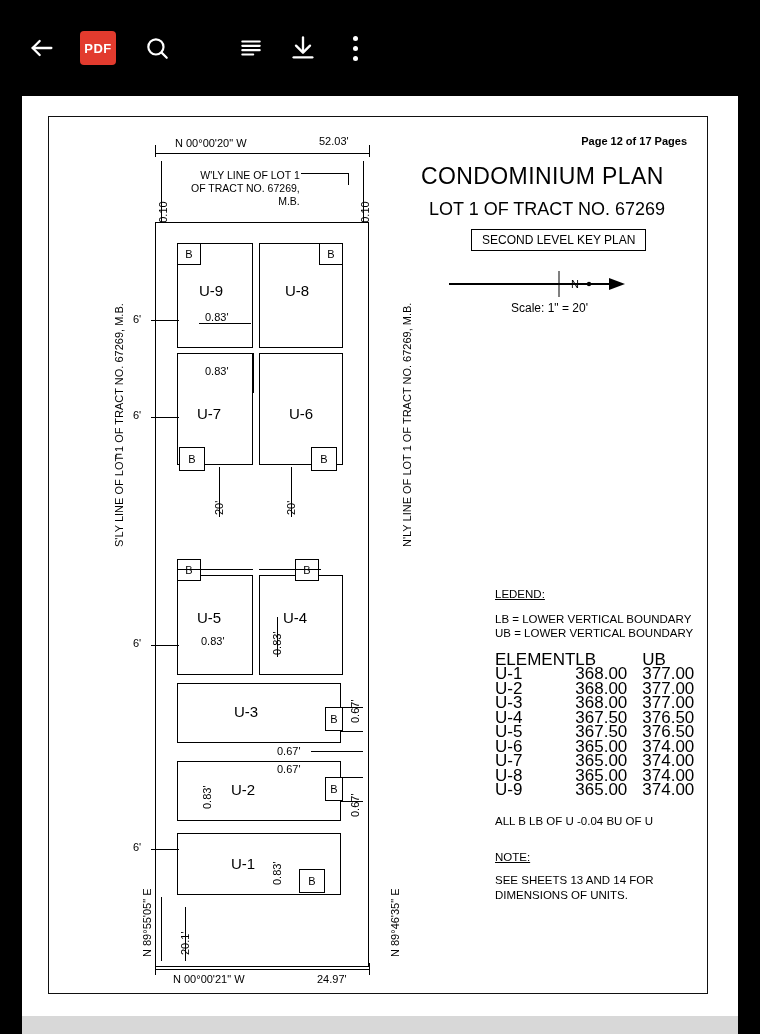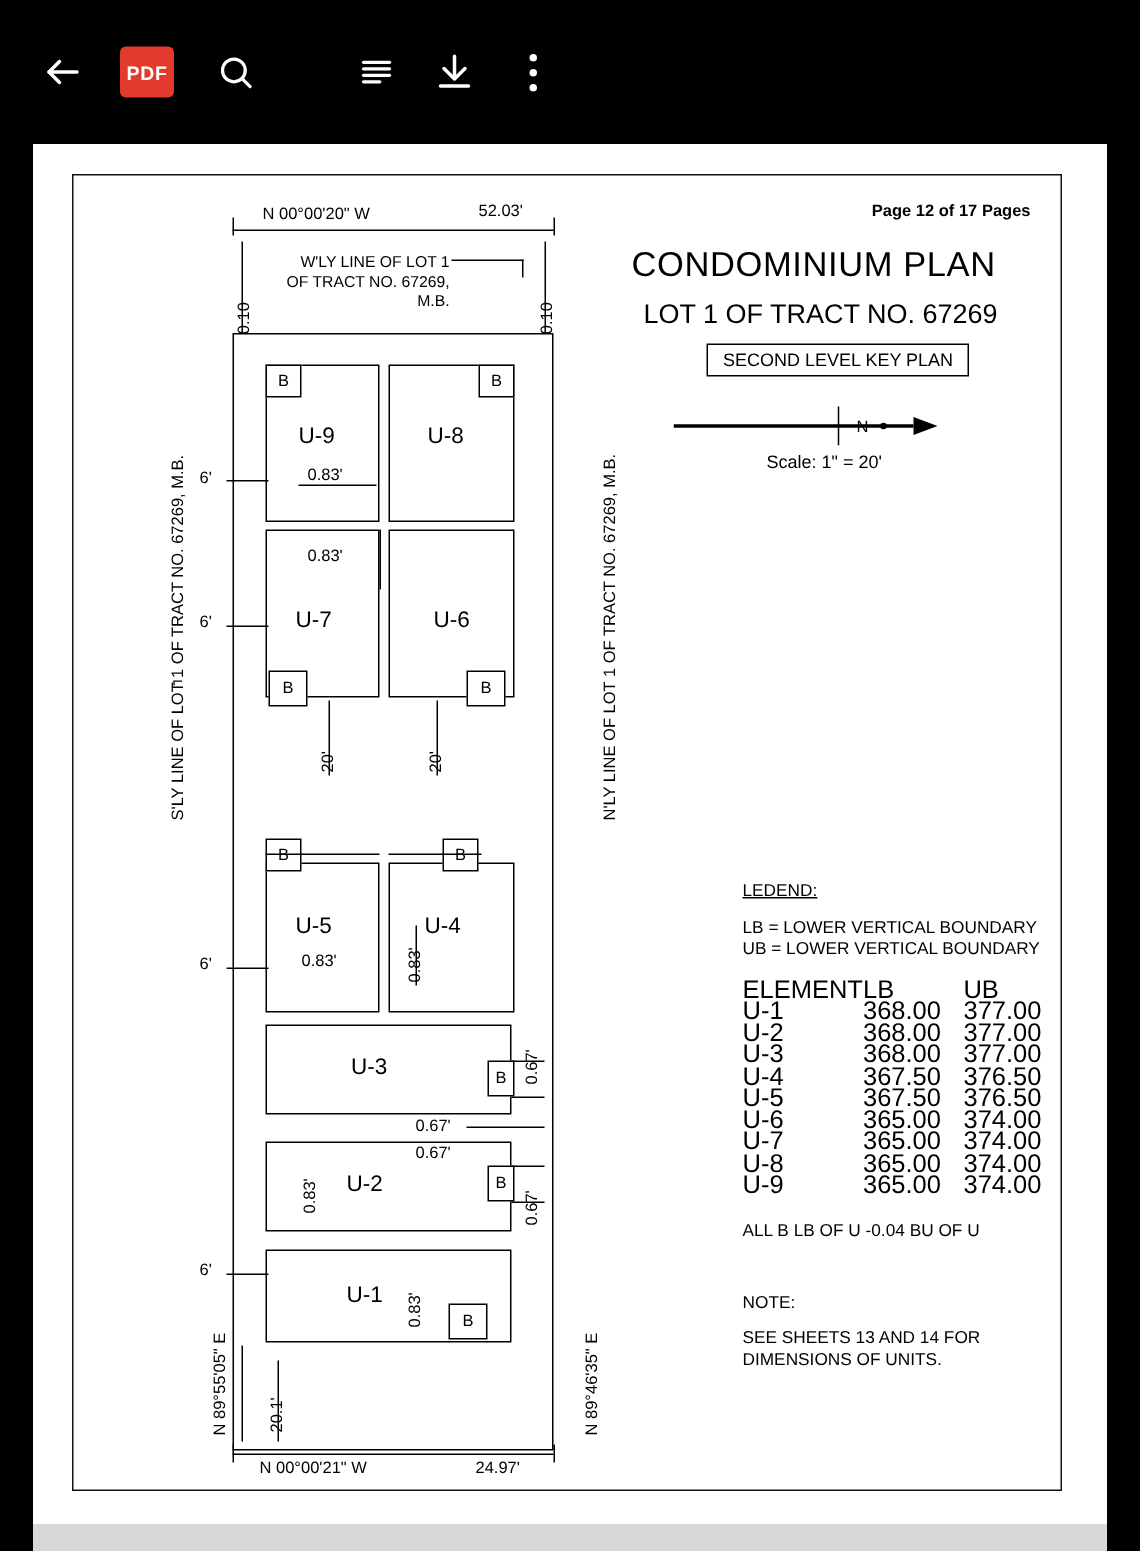--- a/index.html
+++ b/index.html
@@ -215,21 +215,22 @@
     color: #000;
   }
   table.elem td.c1 { width: 78px; }
   table.elem td.c2 { width: 67px; }
   table.elem td.c3 { width: 60px; }
   .all-b {
     margin-top: 16px;
     font-size: 11.5px;
   }
   .note-title {
-    margin-top: 34px;
+    margin-top: 22px;
+    text-decoration: underline;
     font-size: 11.5px;
   }
   .note-body {
     margin-top: 8px;
     font-size: 11.5px;
     line-height: 15px;
   }
 </style>
 </head>
 <body>

